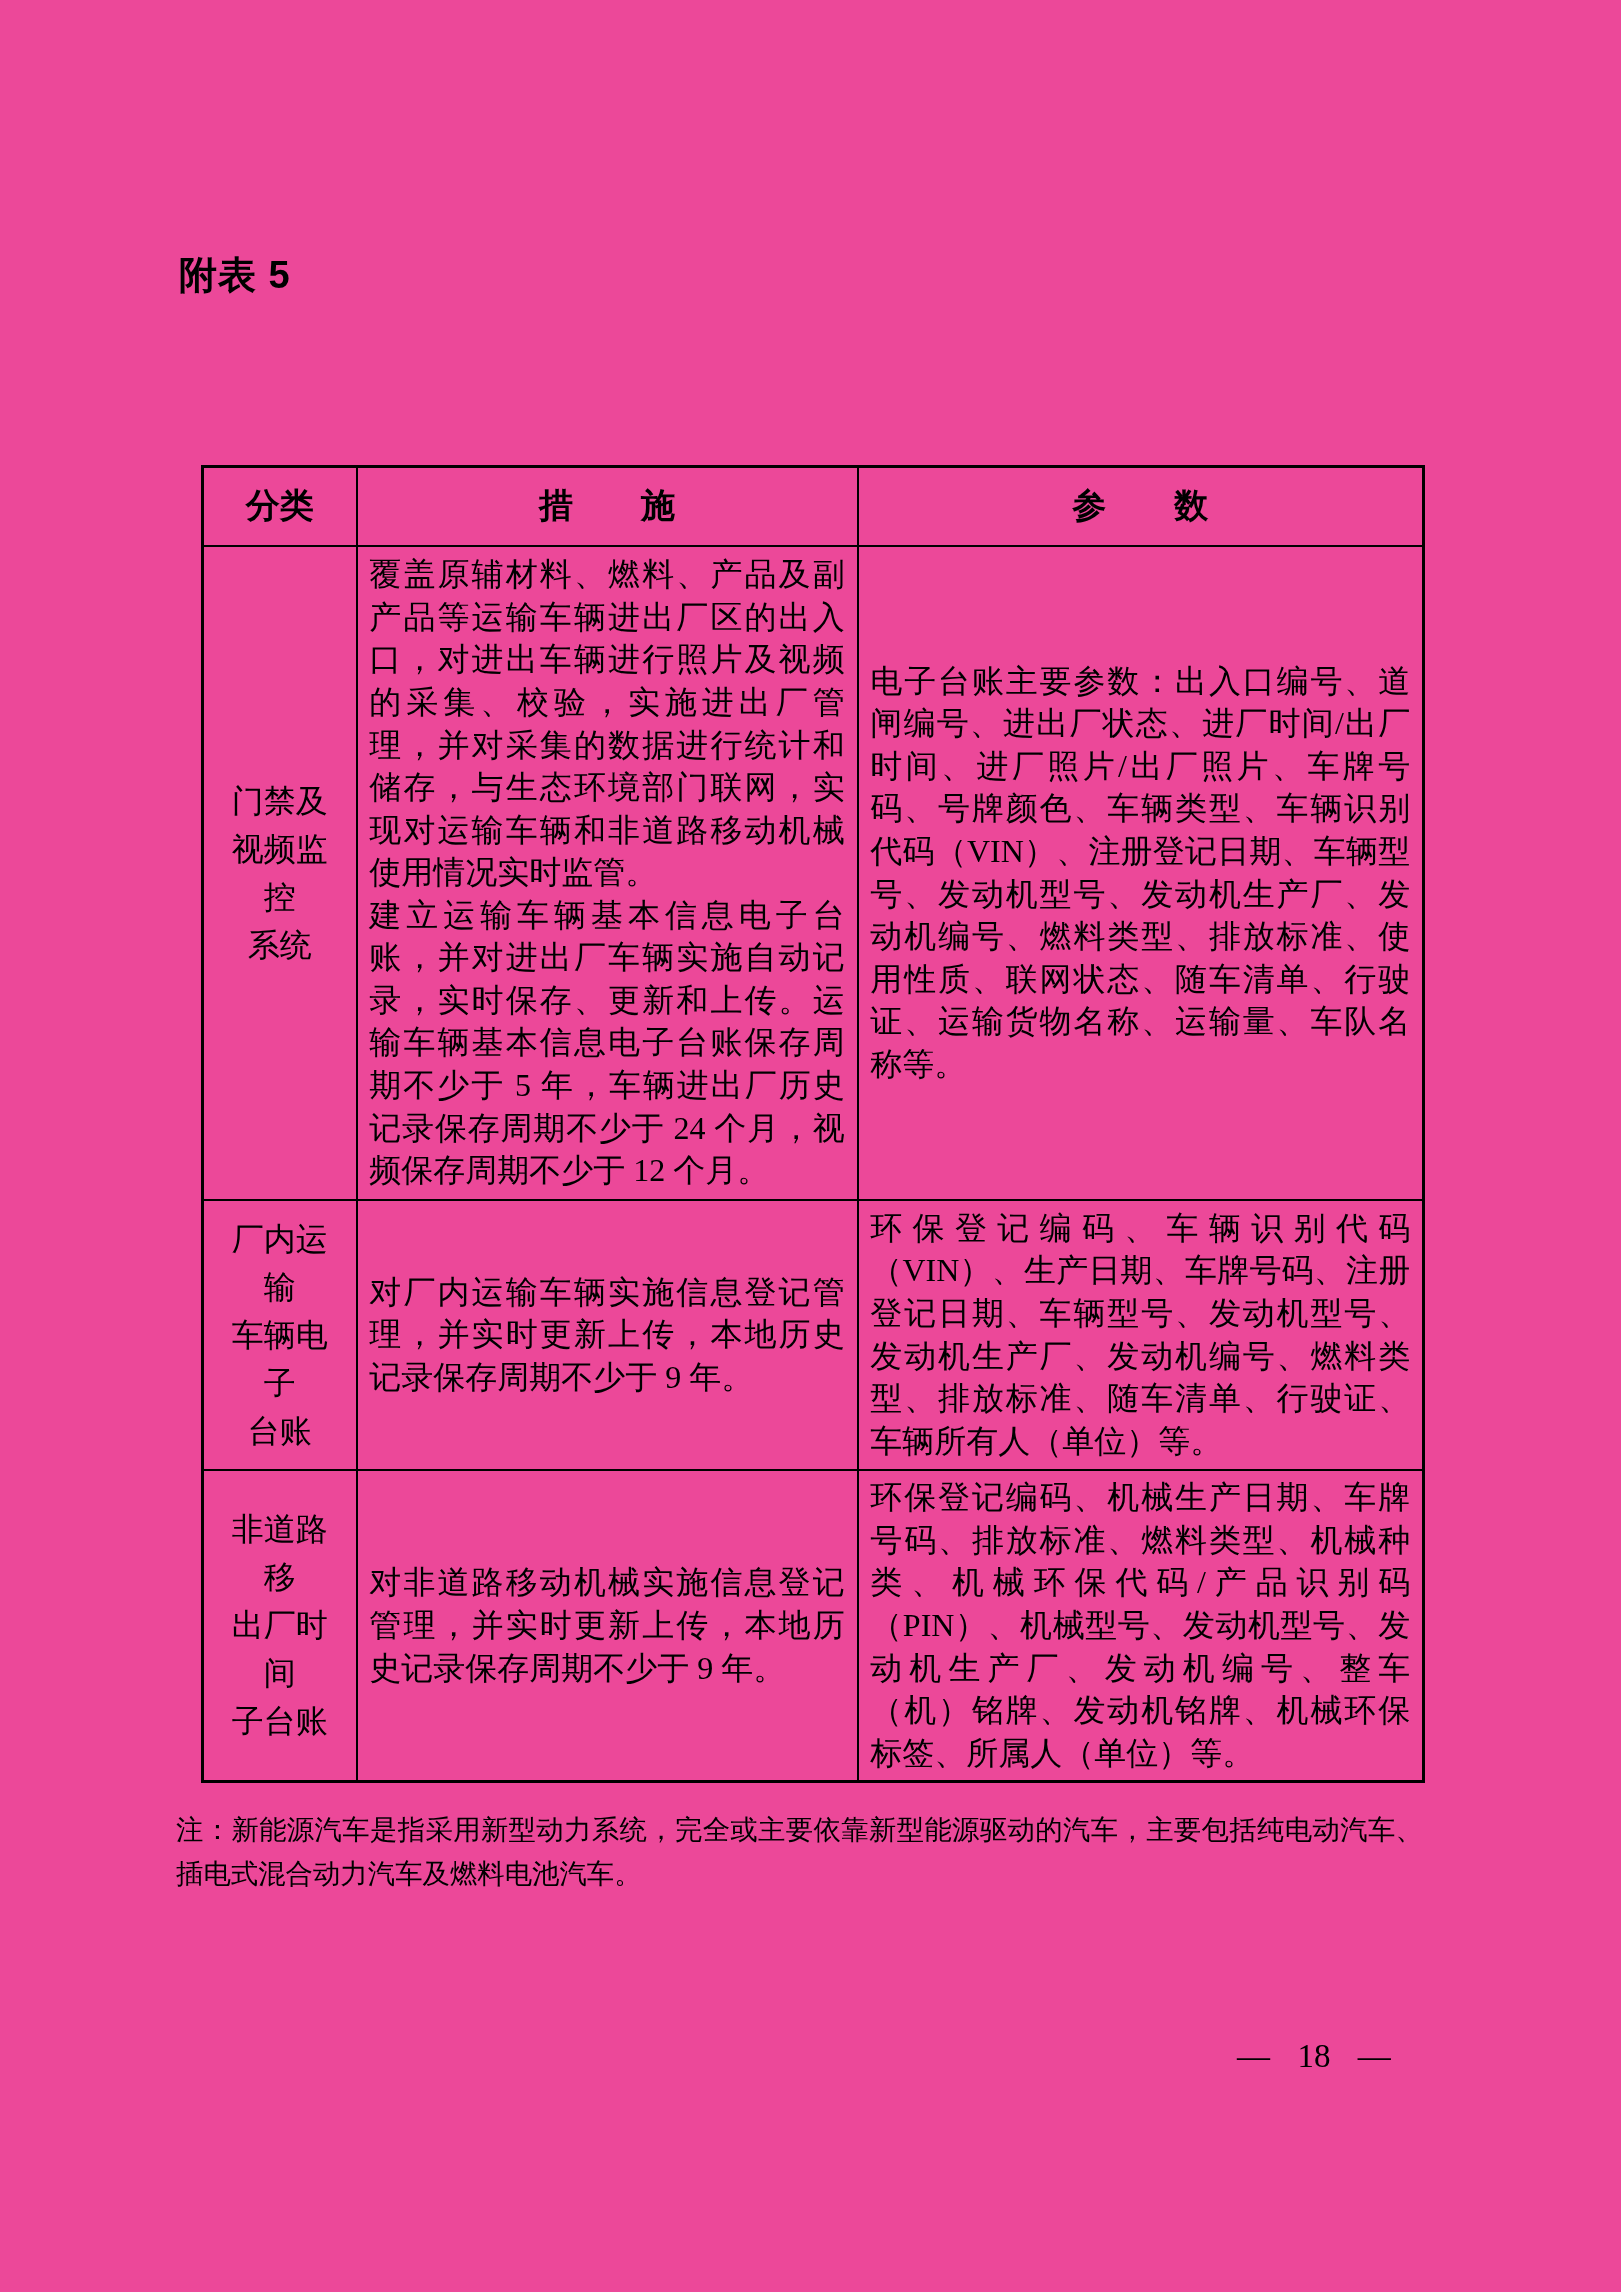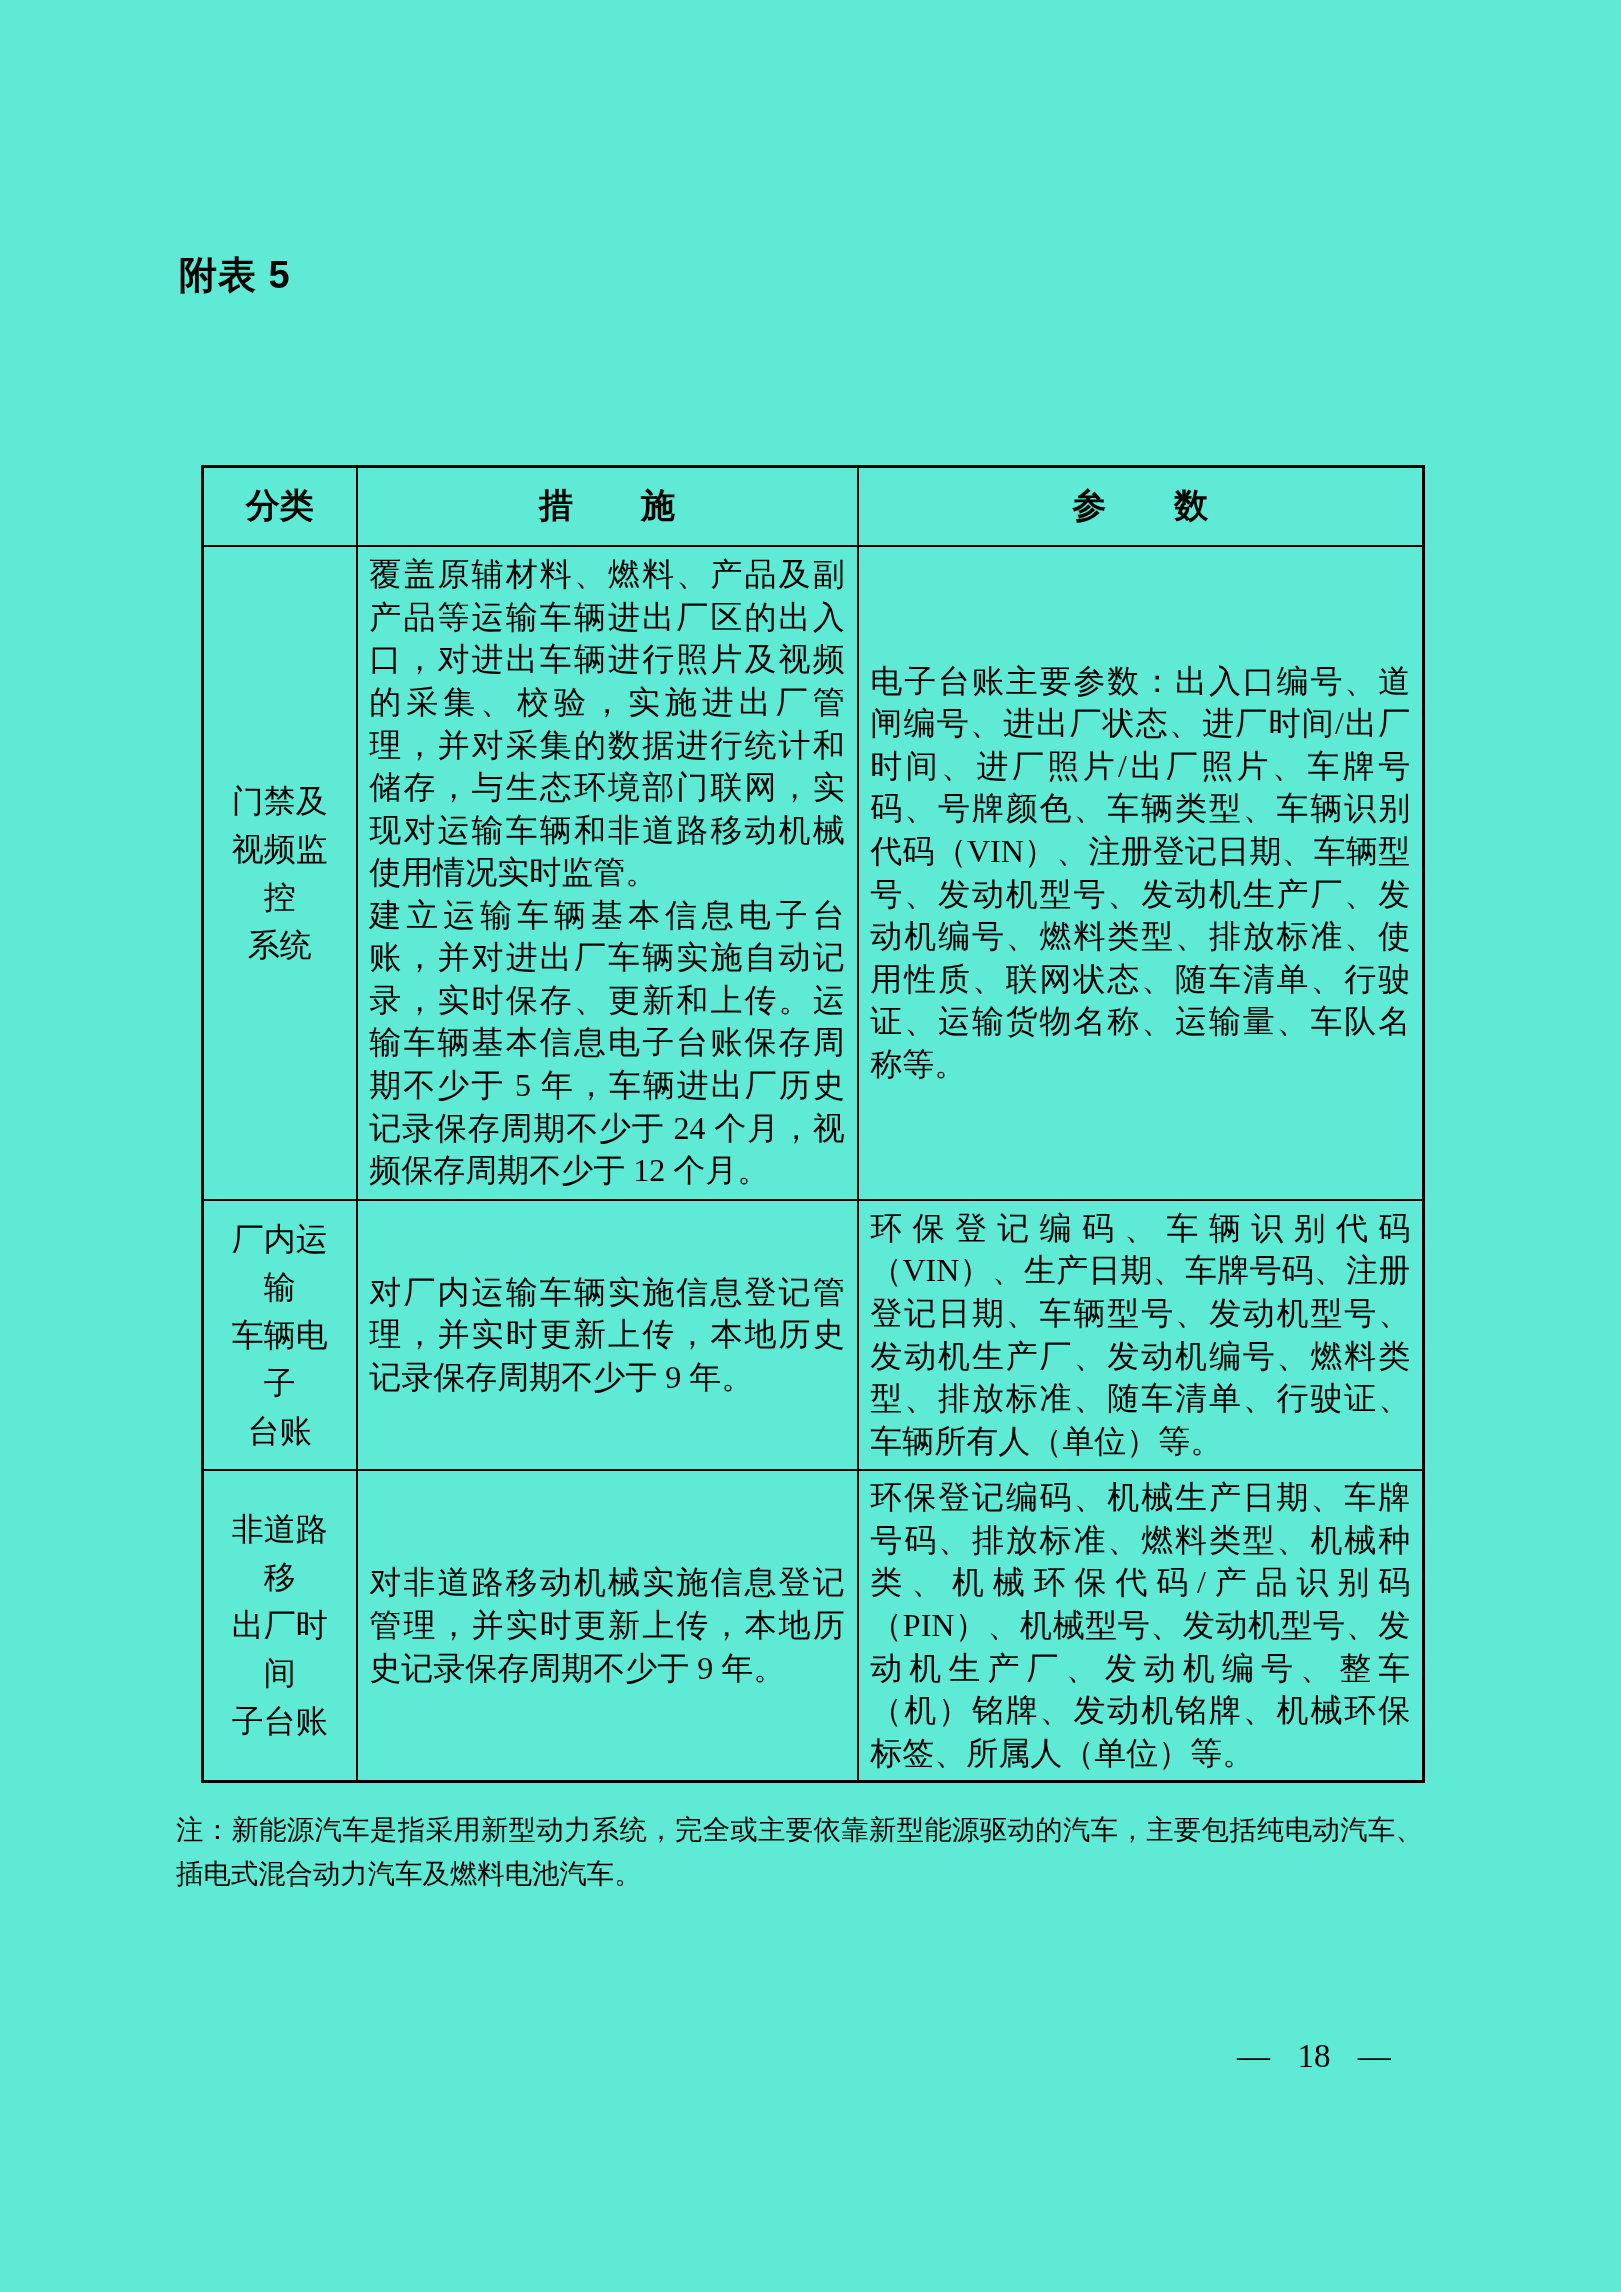--- a/index.html
+++ b/index.html
@@ -5,21 +5,21 @@
   html, body {
     margin: 0;
     padding: 0;
     background: #888;
   }
   .page {
     position: relative;
     width: 1621px;
     height: 2293px;
     margin: 0 auto;
-    background: #5eead4;
+    background: #ec4899;
     color: #000000;
     font-family: "Liberation Serif", "DejaVu Serif", serif;
     overflow: hidden;
   }
   .attachment-label {
     position: absolute;
     left: 179px;
     top: 253px;
     font-family: "Liberation Sans", "DejaVu Sans", sans-serif;
     font-weight: 600;

